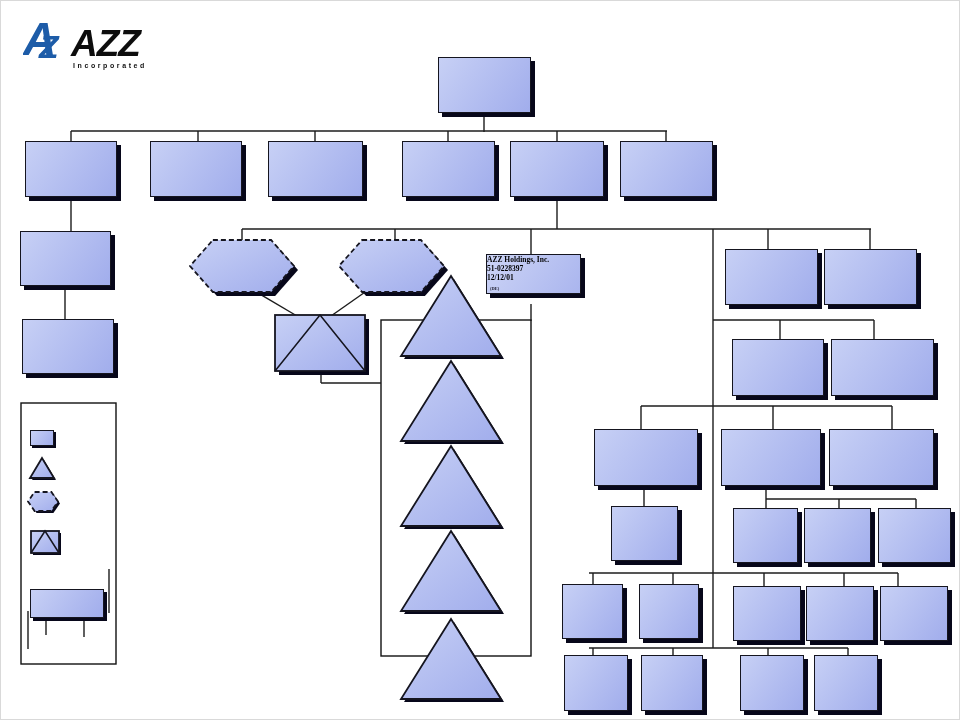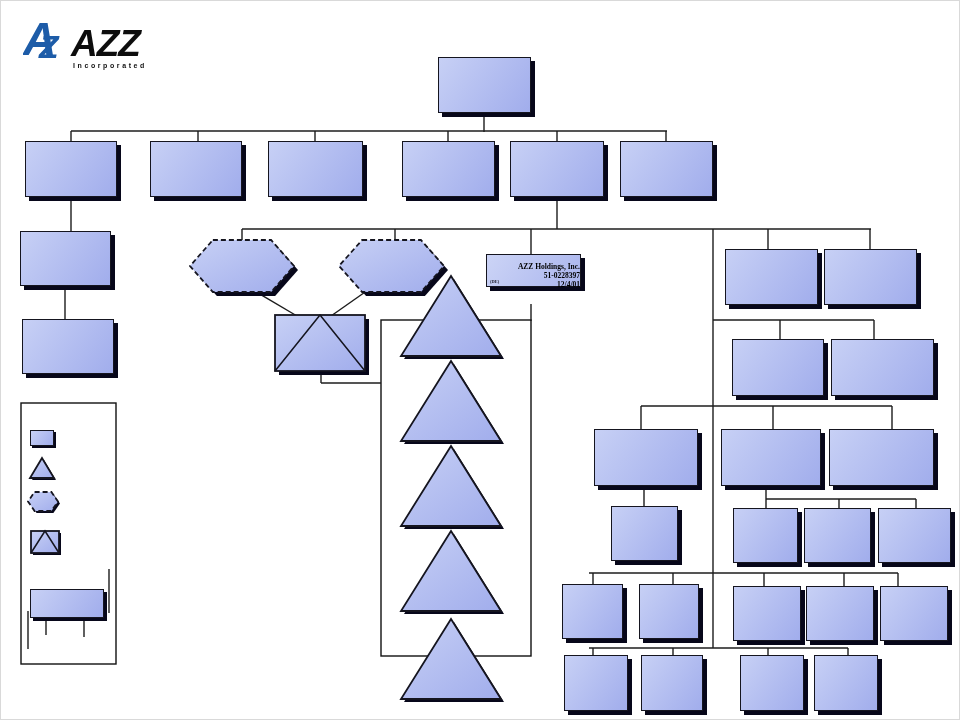--- a/index.html
+++ b/index.html
@@ -12,26 +12,26 @@
   #org-svg{position:absolute;left:0;top:0;}
   .node{
     position:absolute;box-sizing:border-box;
     border:1.8px solid #15151f;
     background:linear-gradient(125deg,#c7d0f5 0%,#a1adec 100%);
     box-shadow:4px 4px 0 #07071a;
   }
   .node.sh2{box-shadow:2px 2px 0 #07071a;border-width:1.4px;}
   .node.sh3{box-shadow:3px 3px 0 #07071a;}
   #holdings{
-    position:absolute;left:485px;top:253px;width:95px;height:33px;
+    position:absolute;left:485px;top:253px;width:95px;height:40px;
     box-sizing:border-box;border:1.8px solid #15151f;
     background:linear-gradient(125deg,#ccd4f6 0%,#aab5ee 100%);
     box-shadow:4px 4px 0 #07071a;
     font-family:"Liberation Serif",serif;font-weight:bold;
-    text-align:right;color:#000;padding-top:7px;
+    text-align:left;color:#000;
     font-size:7.5px;line-height:9px;
   }
   #holdings .corner{
     position:absolute;left:3px;bottom:2px;
     font-size:4.5px;line-height:4.5px;color:#223;
     font-family:"Liberation Serif",serif;
   }
   #logo{position:absolute;left:22px;top:12px;width:210px;height:64px;}
   #logo text{font-family:"Liberation Sans",sans-serif;}
   .mono{font-style:italic;font-weight:bold;}
@@ -165,15 +165,15 @@
     <text class="mono" x="0" y="42" font-size="46" fill="#1d5ca8">A</text>
     <text class="mono" x="16" y="45" font-size="32" fill="#1d5ca8">Z</text>
     <text class="wordmark" x="48" y="43" font-size="37" fill="#0d0d0d">AZZ</text>
     <text class="subtitle" x="50" y="55" font-size="7" fill="#101010">Incorporated</text>
   </svg>
 </div>
 
 <div id="holdings">
   <div>AZZ Holdings, Inc.</div>
   <div>51-0228397</div>
-  <div>12/4/01</div>
+  <div>12/12/01</div>
   <div class="corner">(DE)</div>
 </div>
 
 </body></html>

